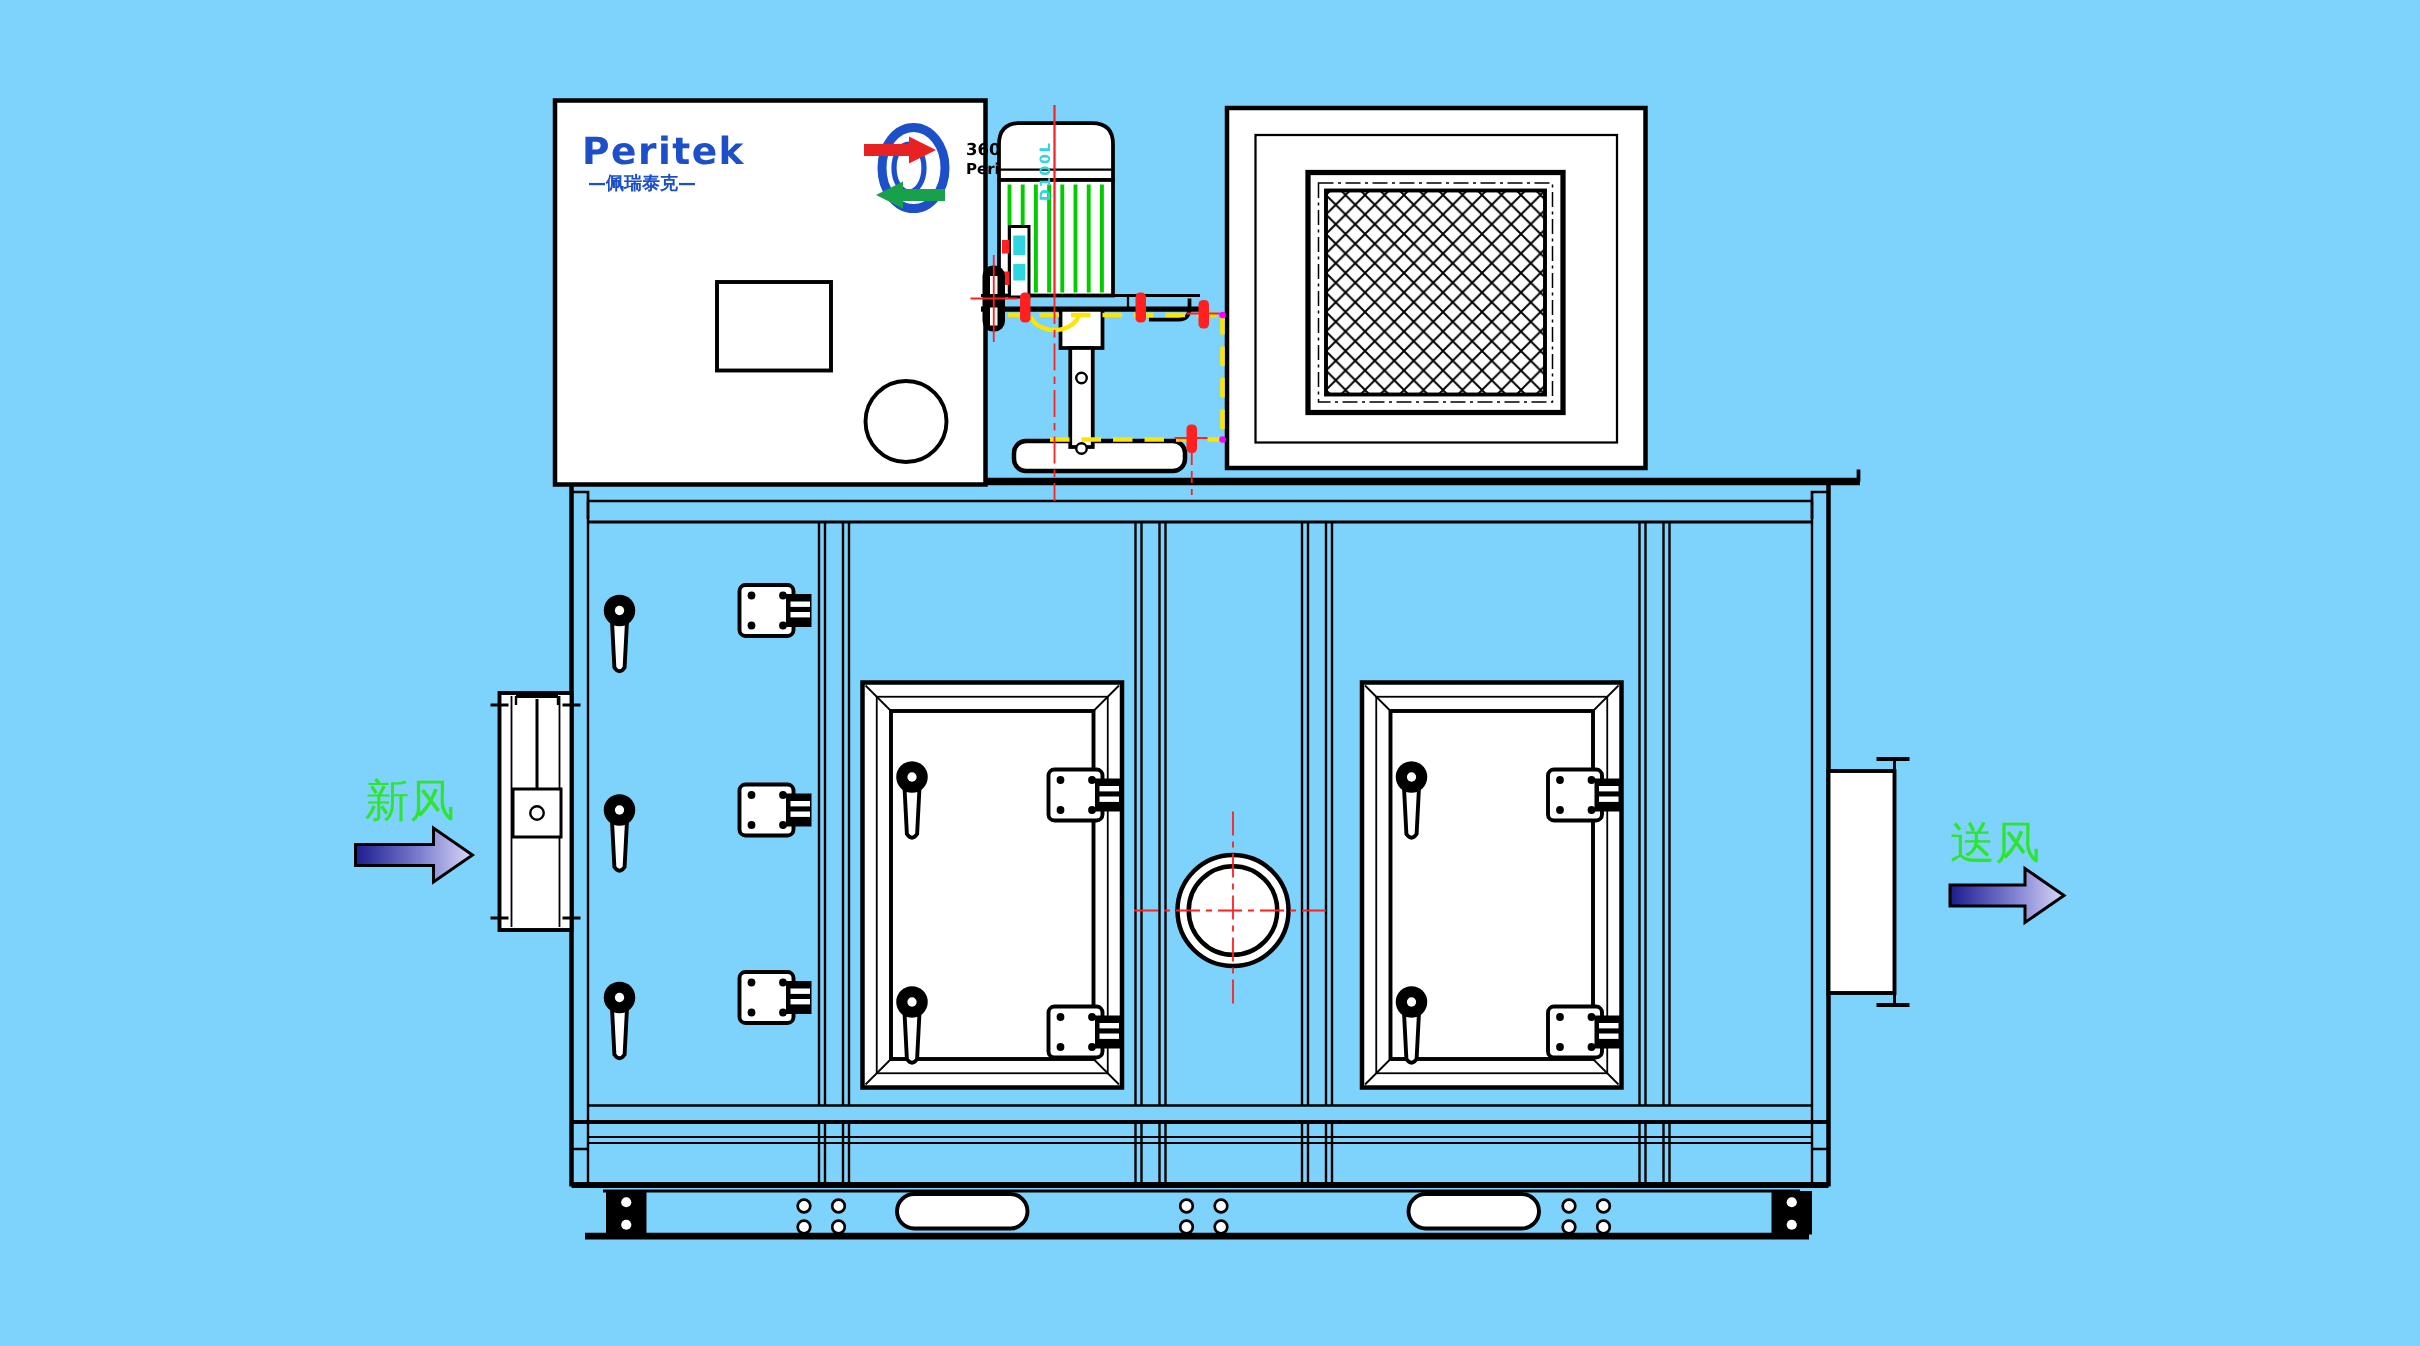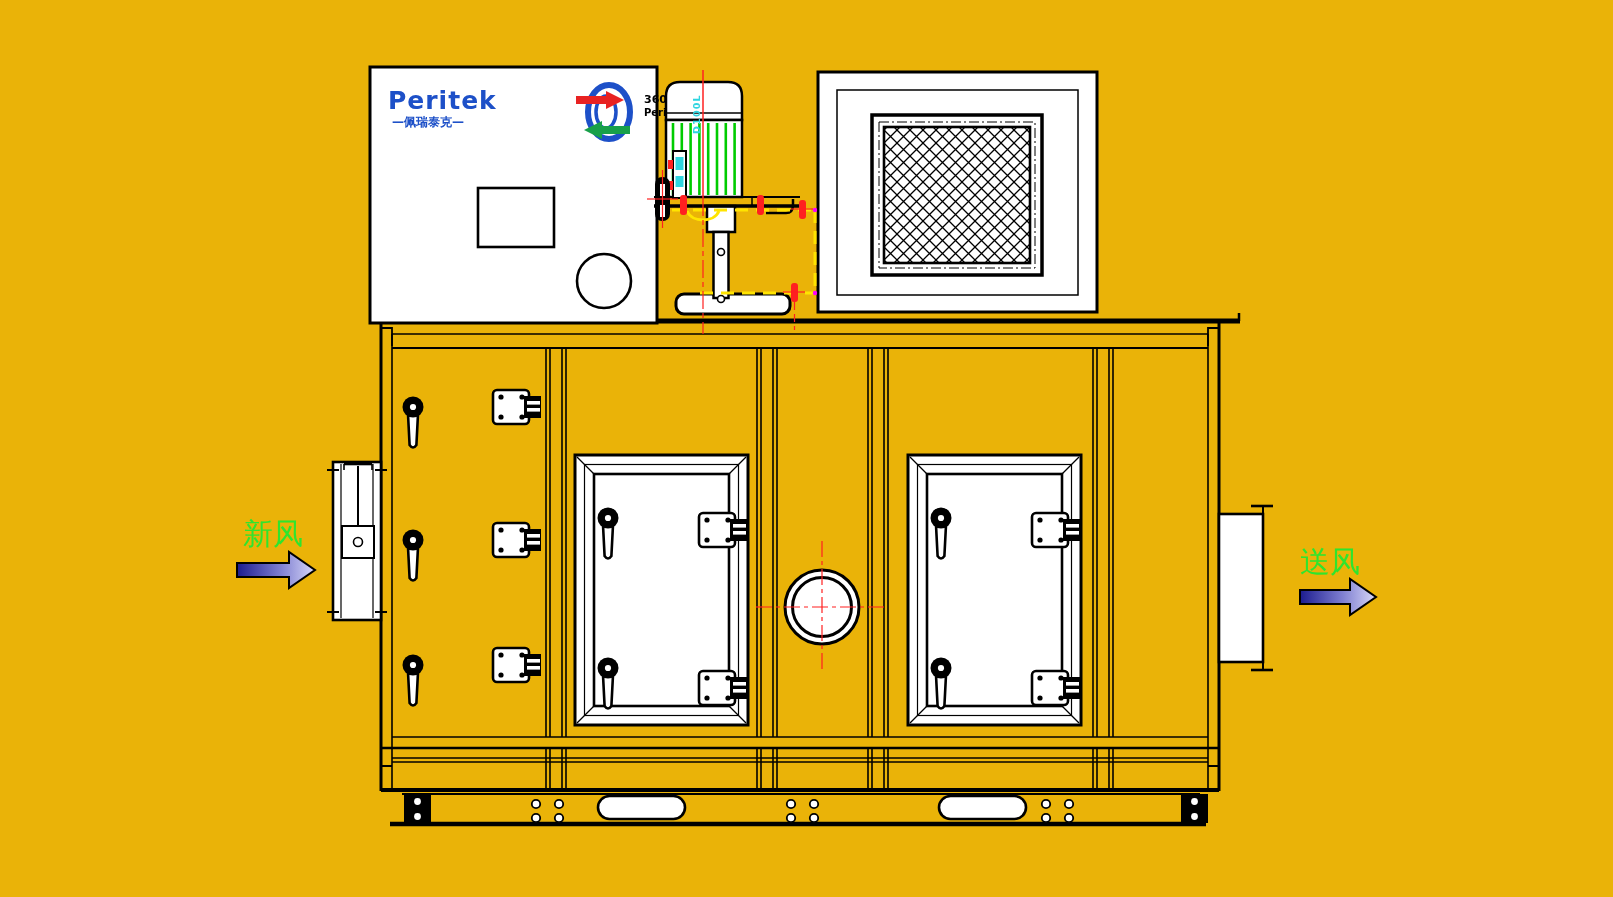--- a/index.html
+++ b/index.html
@@ -1,16 +1,16 @@
 <!DOCTYPE html>
 <html><head>
 <meta charset="utf-8">
 <style>
   html,body{margin:0;padding:0;background:#ffffff;}
-  .stage{position:relative;width:1613px;height:897px;background:#eab308;overflow:hidden;
+  .stage{position:relative;width:1613px;height:897px;background:#7dd3fc;overflow:hidden;
          font-family:"DejaVu Sans",sans-serif;}
   svg{position:absolute;left:0;top:0;}
   text{font-family:"DejaVu Sans",sans-serif;}
 </style>
 </head>
 <body>
 
 <div class="stage">
 <svg width="1613" height="897" viewBox="0 0 1613 897">
   <defs>

